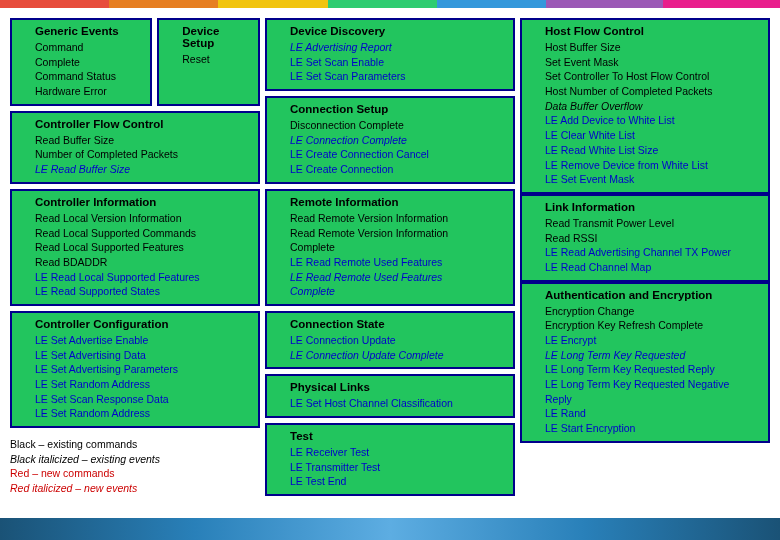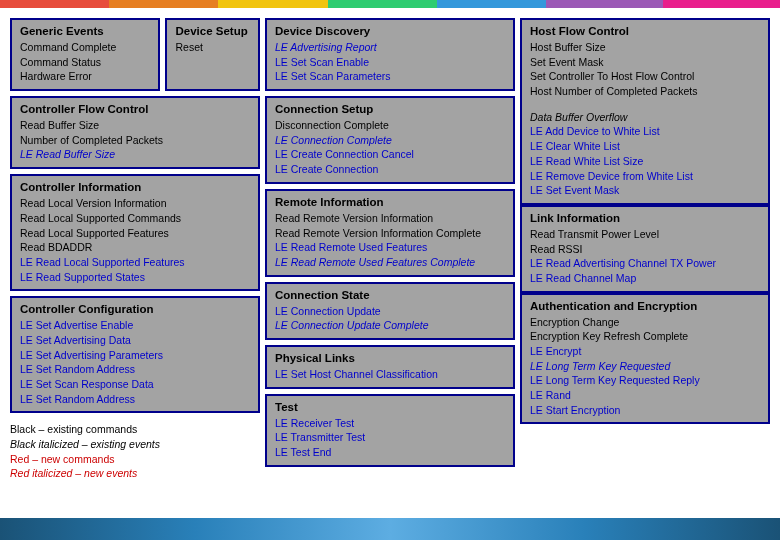--- a/index.html
+++ b/index.html
@@ -21,22 +21,22 @@
         #f1c40f 28%, #f1c40f 42%,
         #2ecc71 42%, #2ecc71 56%,
         #3498db 56%, #3498db 70%,
         #9b59b6 70%, #9b59b6 85%,
         #e91e8c 85%, #e91e8c 100%
       );
     }
 
     .box {
       border: 2px solid #00008b;
-      padding: 5px 8px;
-      background: #a3a3a3;
+      padding: 5px 23px;
+      background: #22c55e;
     }
 
     .box-title {
       font-weight: bold;
       font-size: 11.5px;
       color: #000;
       margin-bottom: 3px;
       display: block;
     }
 
@@ -160,21 +160,21 @@
   </div>
 
   <div style="display: flex; flex-direction: column; ">
 
     <div class="box">
       <span class="box-title">Host Flow Control</span>
       <span class="box-item">Host Buffer Size</span>
       <span class="box-item">Set Event Mask</span>
       <span class="box-item">Set Controller To Host Flow Control</span>
       <span class="box-item">Host Number of Completed Packets</span>
-      <span class="box-item" style="font-style:italic;margin-top:11px;">Data Buffer Overflow</span>
+      <span class="box-item" style="font-style:italic;">Data Buffer Overflow</span>
       <span class="box-item blue">LE Add Device to White List</span>
       <span class="box-item blue">LE Clear White List</span>
       <span class="box-item blue">LE Read White List Size</span>
       <span class="box-item blue">LE Remove Device from White List</span>
       <span class="box-item blue">LE Set Event Mask</span>
     </div>
 
     <div class="box">
       <span class="box-title">Link Information</span>
       <span class="box-item">Read Transmit Power Level</span>
@@ -183,20 +183,21 @@
       <span class="box-item blue">LE Read Channel Map</span>
     </div>
 
     <div class="box">
       <span class="box-title">Authentication and Encryption</span>
       <span class="box-item">Encryption Change</span>
       <span class="box-item">Encryption Key Refresh Complete</span>
       <span class="box-item blue">LE Encrypt</span>
       <span class="box-item blue-italic">LE Long Term Key Requested</span>
       <span class="box-item blue">LE Long Term Key Requested Reply</span>
+      <span class="box-item blue">LE Long Term Key Requested Negative Reply</span>
       <span class="box-item blue">LE Rand</span>
       <span class="box-item blue">LE Start Encryption</span>
     </div>
 
   </div>
 
 </div>
 
 <div style="position: fixed; bottom: 0; left: 0; right: 0; height: 22px; background: linear-gradient(to right, #1a5276, #2980b9, #5dade2, #2980b9, #1a5276);"></div>
 

